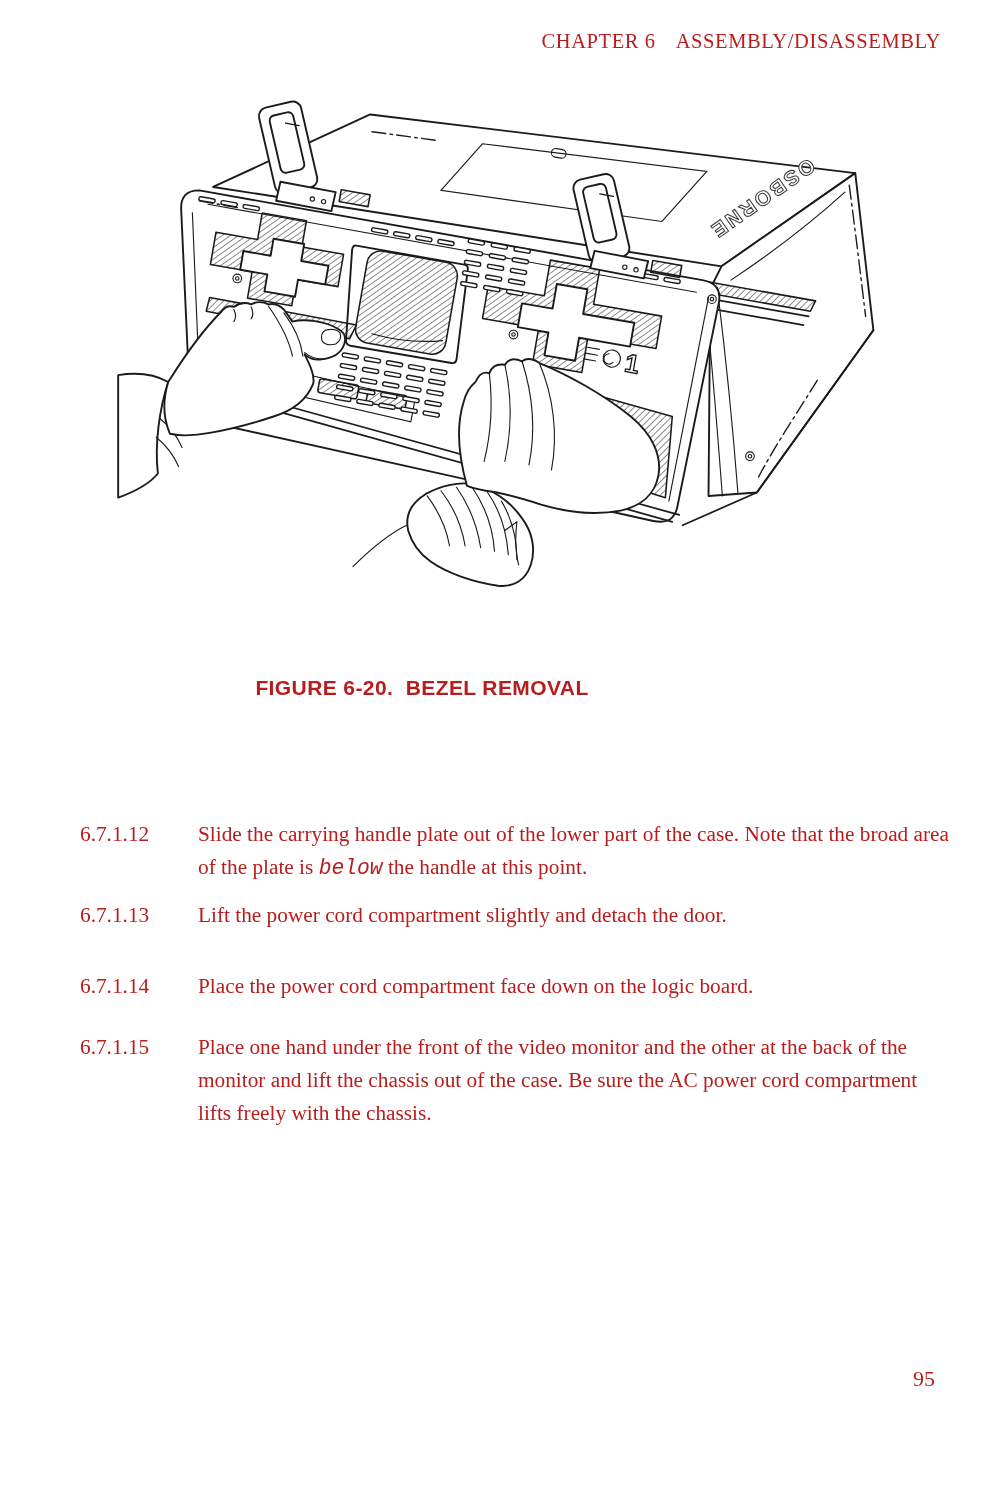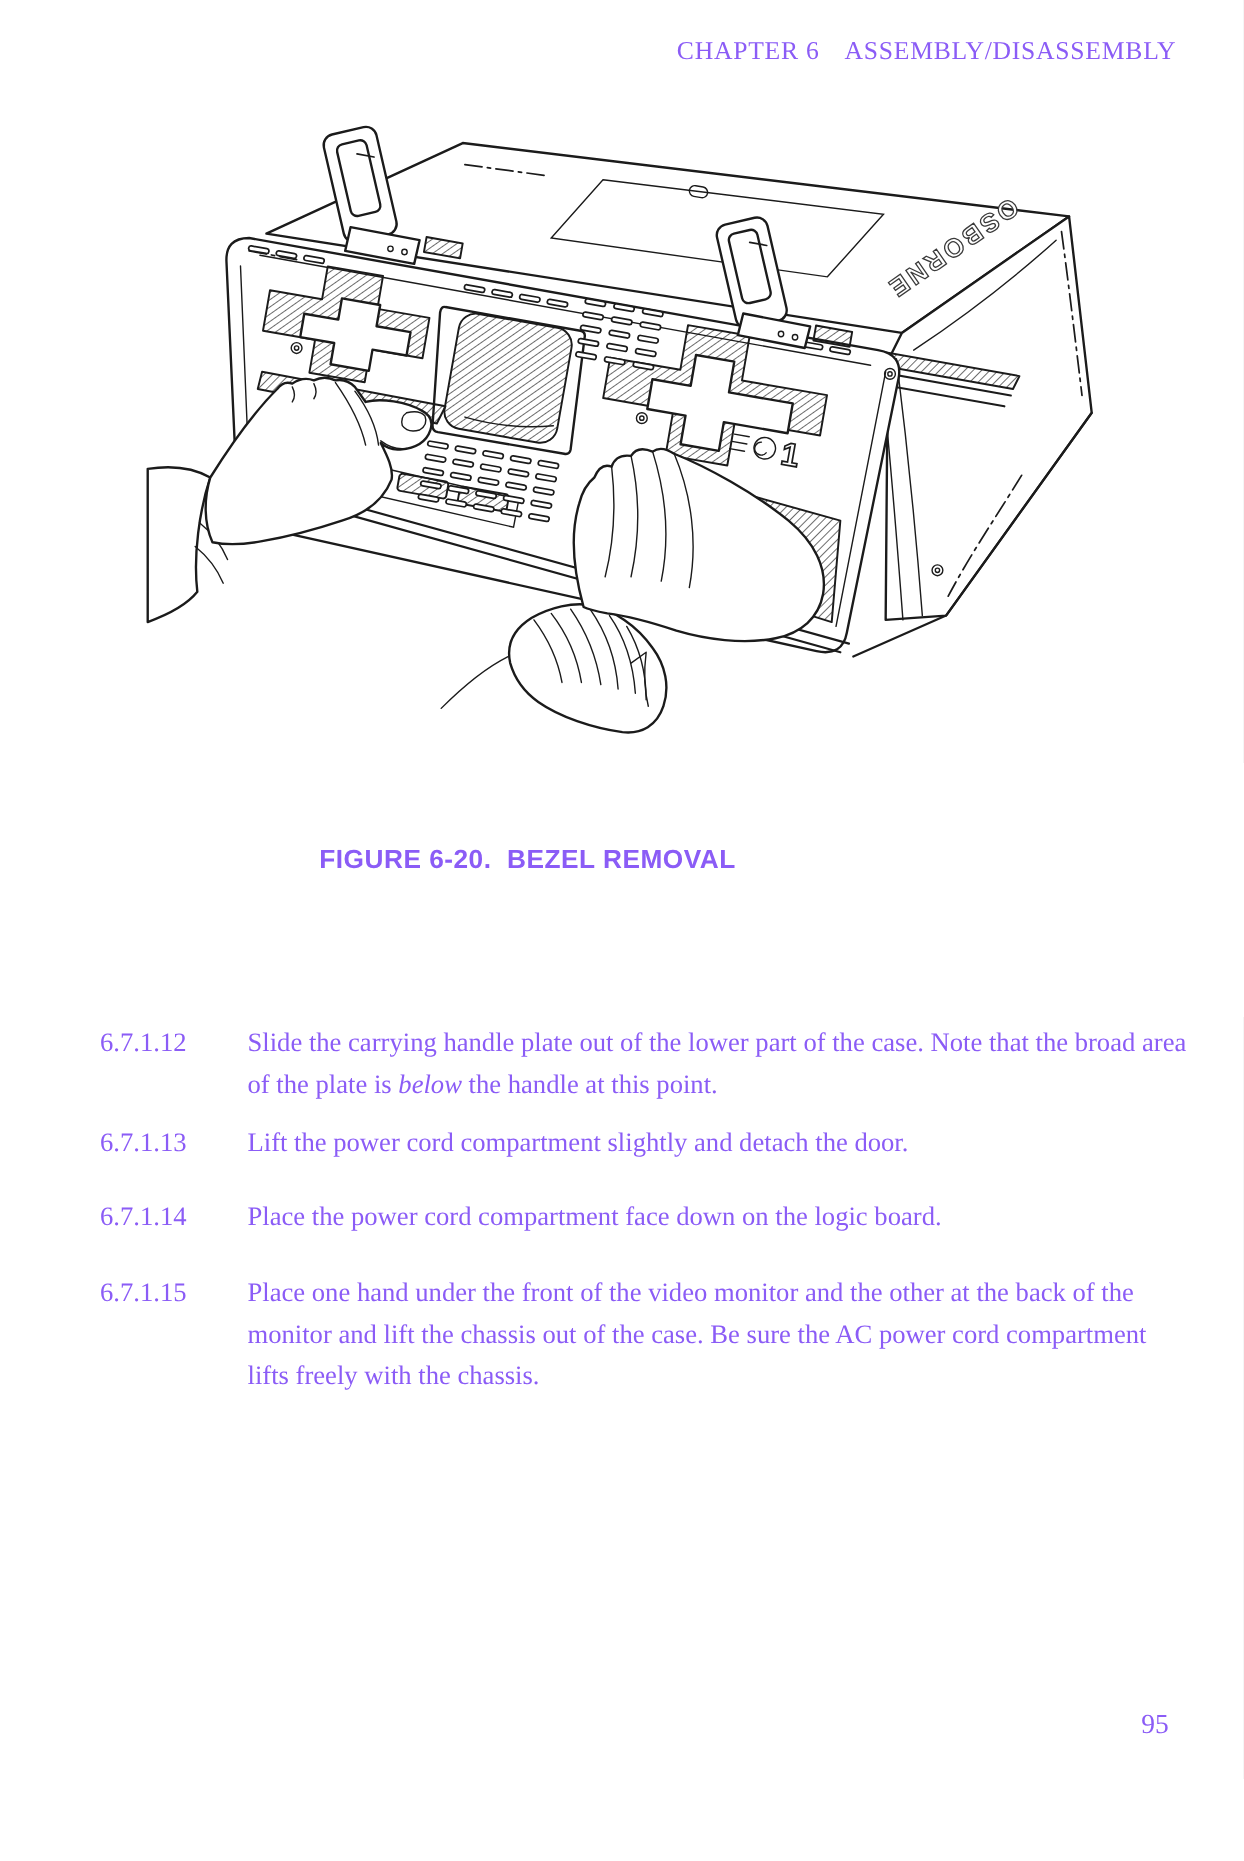--- a/index.html
+++ b/index.html
@@ -2,44 +2,44 @@
 <html><head>
 <meta charset="utf-8">
 <style>
   html,body{margin:0;padding:0;background:#e8e8e8;}
   .page{
     position:relative;
     width:995px;height:1489px;
     margin:0 auto;
     background:#ffffff;
     font-family:"Liberation Serif","DejaVu Serif",serif;
-    color:#8b5cf6;
+    color:#b91c1c;
     overflow:hidden;
   }
   .header{
     position:absolute; top:30px; right:54px;
     font-size:20.5px; letter-spacing:.6px; white-space:nowrap;
   }
   .header .chap{margin-right:20px;}
   .figure-wrap{position:absolute; left:0; top:92px; width:995px; height:580px;}
   .caption{
     position:absolute; top:676px; left:0; width:844px;
     text-align:center;
     font-family:"Liberation Sans","DejaVu Sans",sans-serif;
     font-weight:bold; font-size:21px; letter-spacing:.4px;
     white-space:pre;
   }
   .steps{position:absolute; left:80px; top:818px; width:872px; font-size:21.3px; line-height:33px;}
   .step{position:relative;}
   .step .num{position:absolute; left:0; top:0;}
   .step .txt{margin-left:118px; width:756px;}
-  .mb1{margin-bottom:14px;} .mb2{margin-bottom:26px;} .mb3{margin-bottom:28px;} .mb4{}
+  .mb1{margin-bottom:14px;} .mb2{margin-bottom:38px;} .mb3{margin-bottom:28px;} .mb4{}
   .note{margin-left:118px; width:756px;}
   .pageno{position:absolute; left:913px; top:1366px; font-size:22px;}
-  .em{font-style:italic;}
+  .em{font-style:italic;font-family:Liberation Mono, monospace;}
 
   
   .ln{fill:none;stroke:#1b1b1b;stroke-width:2;stroke-linecap:round;stroke-linejoin:round;}
   .thin{fill:none;stroke:#1b1b1b;stroke-width:1.3;stroke-linecap:round;}
   .wh{fill:#ffffff;stroke:#1b1b1b;stroke-width:2.2;stroke-linejoin:round;}
   .ht{fill:url(#hatch);stroke:#1b1b1b;stroke-width:1.8;stroke-linejoin:round;}
   .dd{fill:none;stroke:#1b1b1b;stroke-width:1.6;stroke-dasharray:16 5 3 5;stroke-linecap:round;}
   .slat{fill:#ffffff;stroke:#1b1b1b;stroke-width:1.6;}
   .emboss{font-family:"Liberation Sans","DejaVu Sans",sans-serif;font-weight:bold;font-size:24px;letter-spacing:3px;fill:#ffffff;stroke:#3a3a3a;stroke-width:1.2;}
   .logo1{font-family:"Liberation Sans","DejaVu Sans",sans-serif;font-weight:bold;font-size:30px;fill:#ffffff;stroke:#1b1b1b;stroke-width:1.6;}

